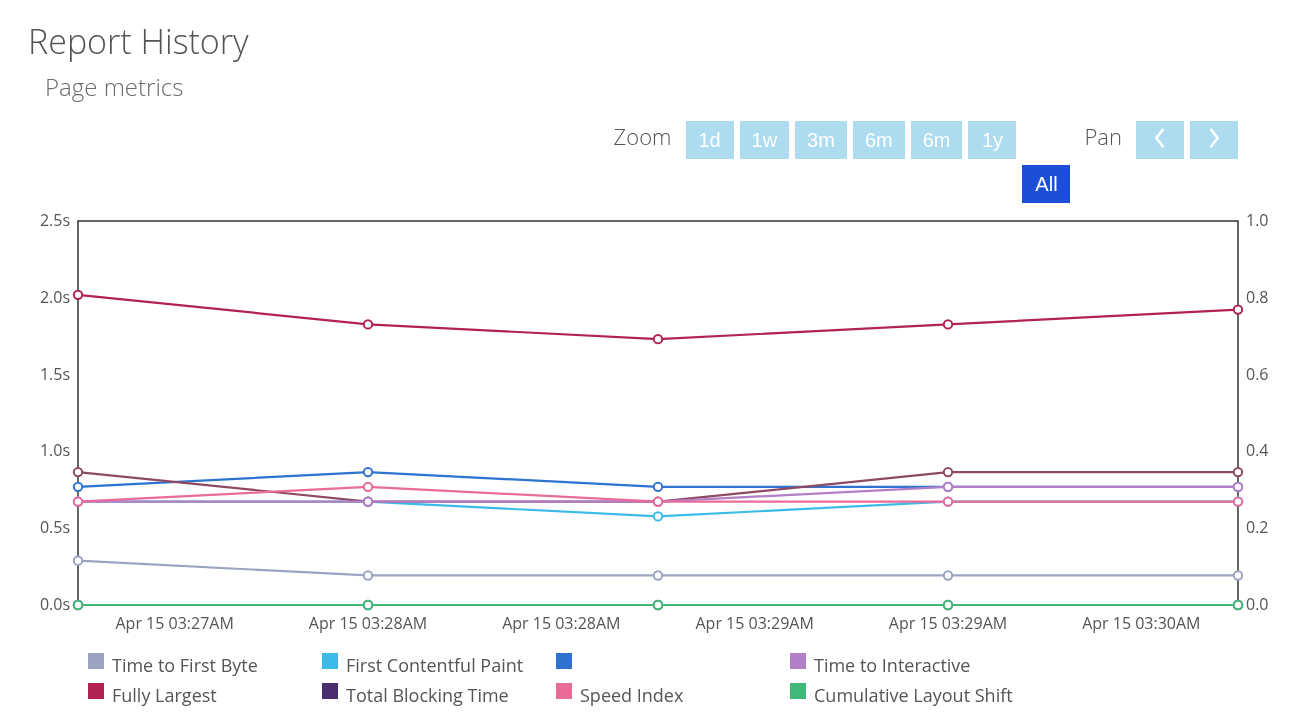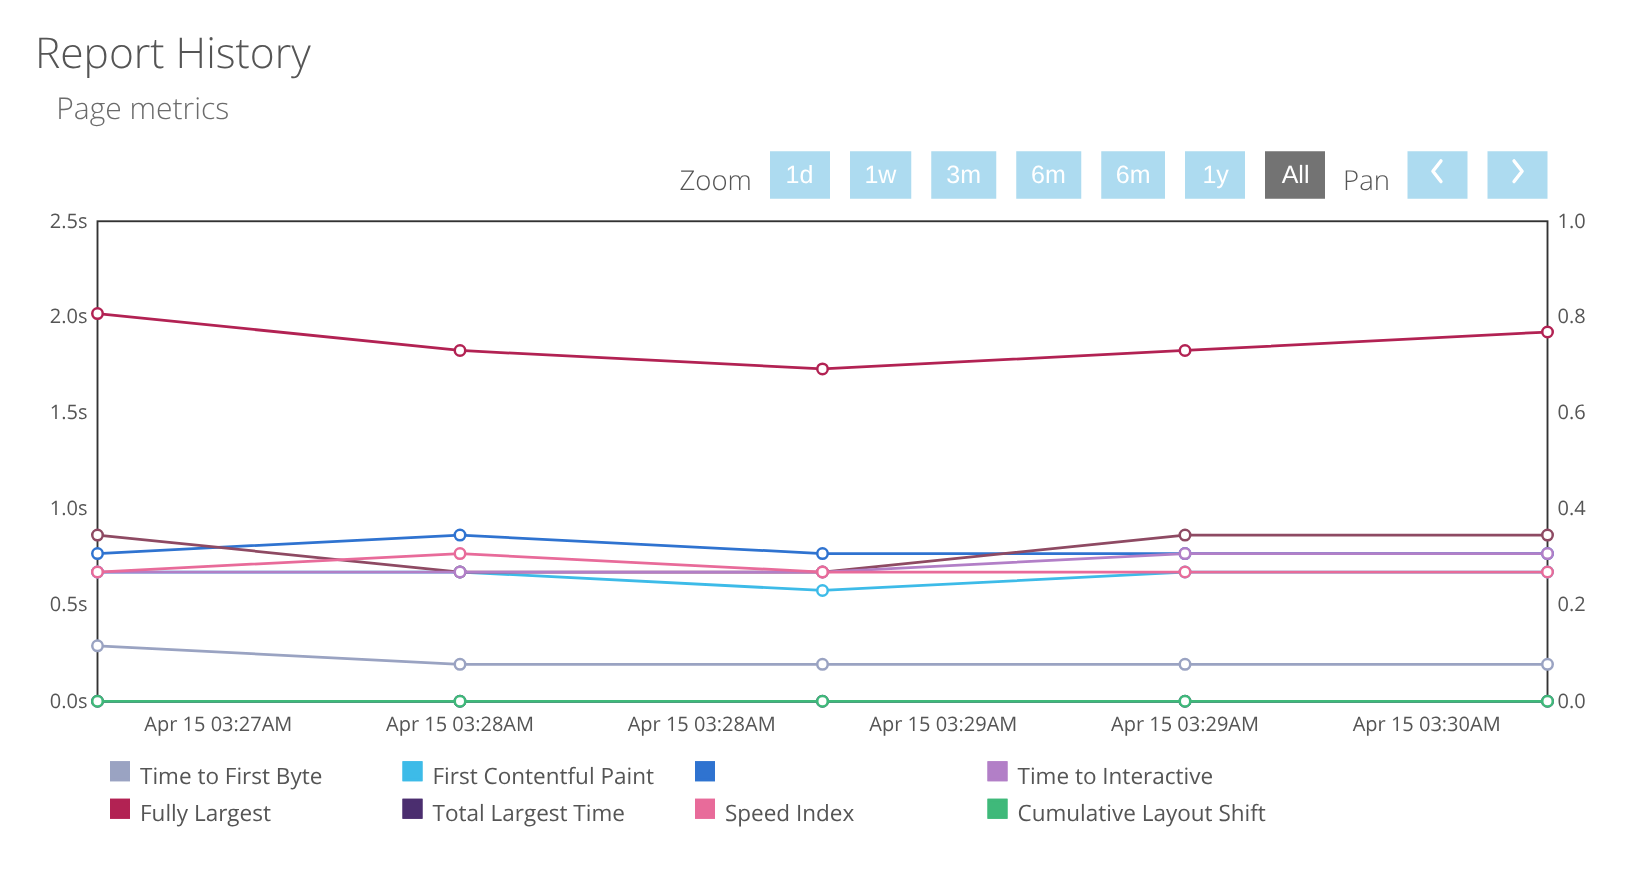--- a/index.html
+++ b/index.html
@@ -1,24 +1,24 @@
 <!DOCTYPE html>
 <html><head>
 <meta charset="utf-8">
 <style>
   * { box-sizing: border-box; }
   html, body { margin: 0; padding: 0; font-family: "Segoe UI", "Open Sans", Arial, sans-serif; color: #555; background: #fff; }
   .page { width: 1300px; height: 714px; padding: 18px 28px 16px 28px; position: relative; }
   h1.title { margin: 0 0 6px 0; font-weight: 300; font-size: 34px; color: #555; }
   h2.subtitle { margin: 0 0 18px 17px; font-weight: 300; font-size: 24px; color: #6b6b6b; }
-  .controls { display: flex; align-items: flex-end; justify-content: flex-end; gap: 14px; margin-bottom: 10px; padding-right: 34px; }
+  .controls { display: flex; align-items: flex-start; justify-content: flex-end; gap: 14px; margin-bottom: 10px; padding-right: 34px; }
   .ctrl-label { font-size: 22px; font-weight: 300; color: #555; }
-  .btn-group { display: flex; gap: 16px; }
+  .btn-group { display: flex; gap: 6px; }
   .btn { display: inline-flex; align-items: center; justify-content: center; height: 38px; min-width: 48px; padding: 0 12px; font-size: 20px; font-weight: 400; color: #fff; background: #addbf0; border: none; cursor: pointer; }
-  .btn.selected { background: #737373; }
+  .btn.selected { background: #1d4ed8; margin-top: 44px; }
   .btn svg { width: 16px; height: 22px; }
   .chart-wrap { position: relative; width: 1244px; height: 430px; }
   .chart-svg { display: block; }
   .legend { display: flex; flex-wrap: wrap; column-gap: 0; row-gap: 6px; margin-top: 10px; padding: 0 44px 0 60px; font-size: 18px; color: #555; }
   .legend-item { display: flex; align-items: flex-start; gap: 8px; width: 234px; cursor: pointer; }
   .swatch { width: 16px; height: 16px; border: 2px solid #999; background: #ccc; }
   .axis-text { font-size: 16px; fill: #555; }
 </style>
 </head>
 <body>
@@ -150,21 +150,21 @@
       <div class="legend-item">
         <span class="swatch" style="background: rgb(178, 127, 199); border-color: rgb(178, 127, 199);"></span>
         <span>Time to Interactive</span>
       </div>
       <div class="legend-item">
         <span class="swatch" style="background: rgb(178, 34, 83); border-color: rgb(178, 34, 83);"></span>
         <span>Fully Largest</span>
       </div>
       <div class="legend-item">
         <span class="swatch" style="background: rgb(75, 46, 111); border-color: rgb(75, 46, 111);"></span>
-        <span>Total Largest Time</span>
+        <span>Total Blocking Time</span>
       </div>
       <div class="legend-item">
         <span class="swatch" style="background: rgb(232, 107, 154); border-color: rgb(232, 107, 154);"></span>
         <span>Speed Index</span>
       </div>
       <div class="legend-item">
         <span class="swatch" style="background: rgb(63, 185, 122); border-color: rgb(63, 185, 122);"></span>
         <span>Cumulative Layout Shift</span>
       </div>
     </div>

